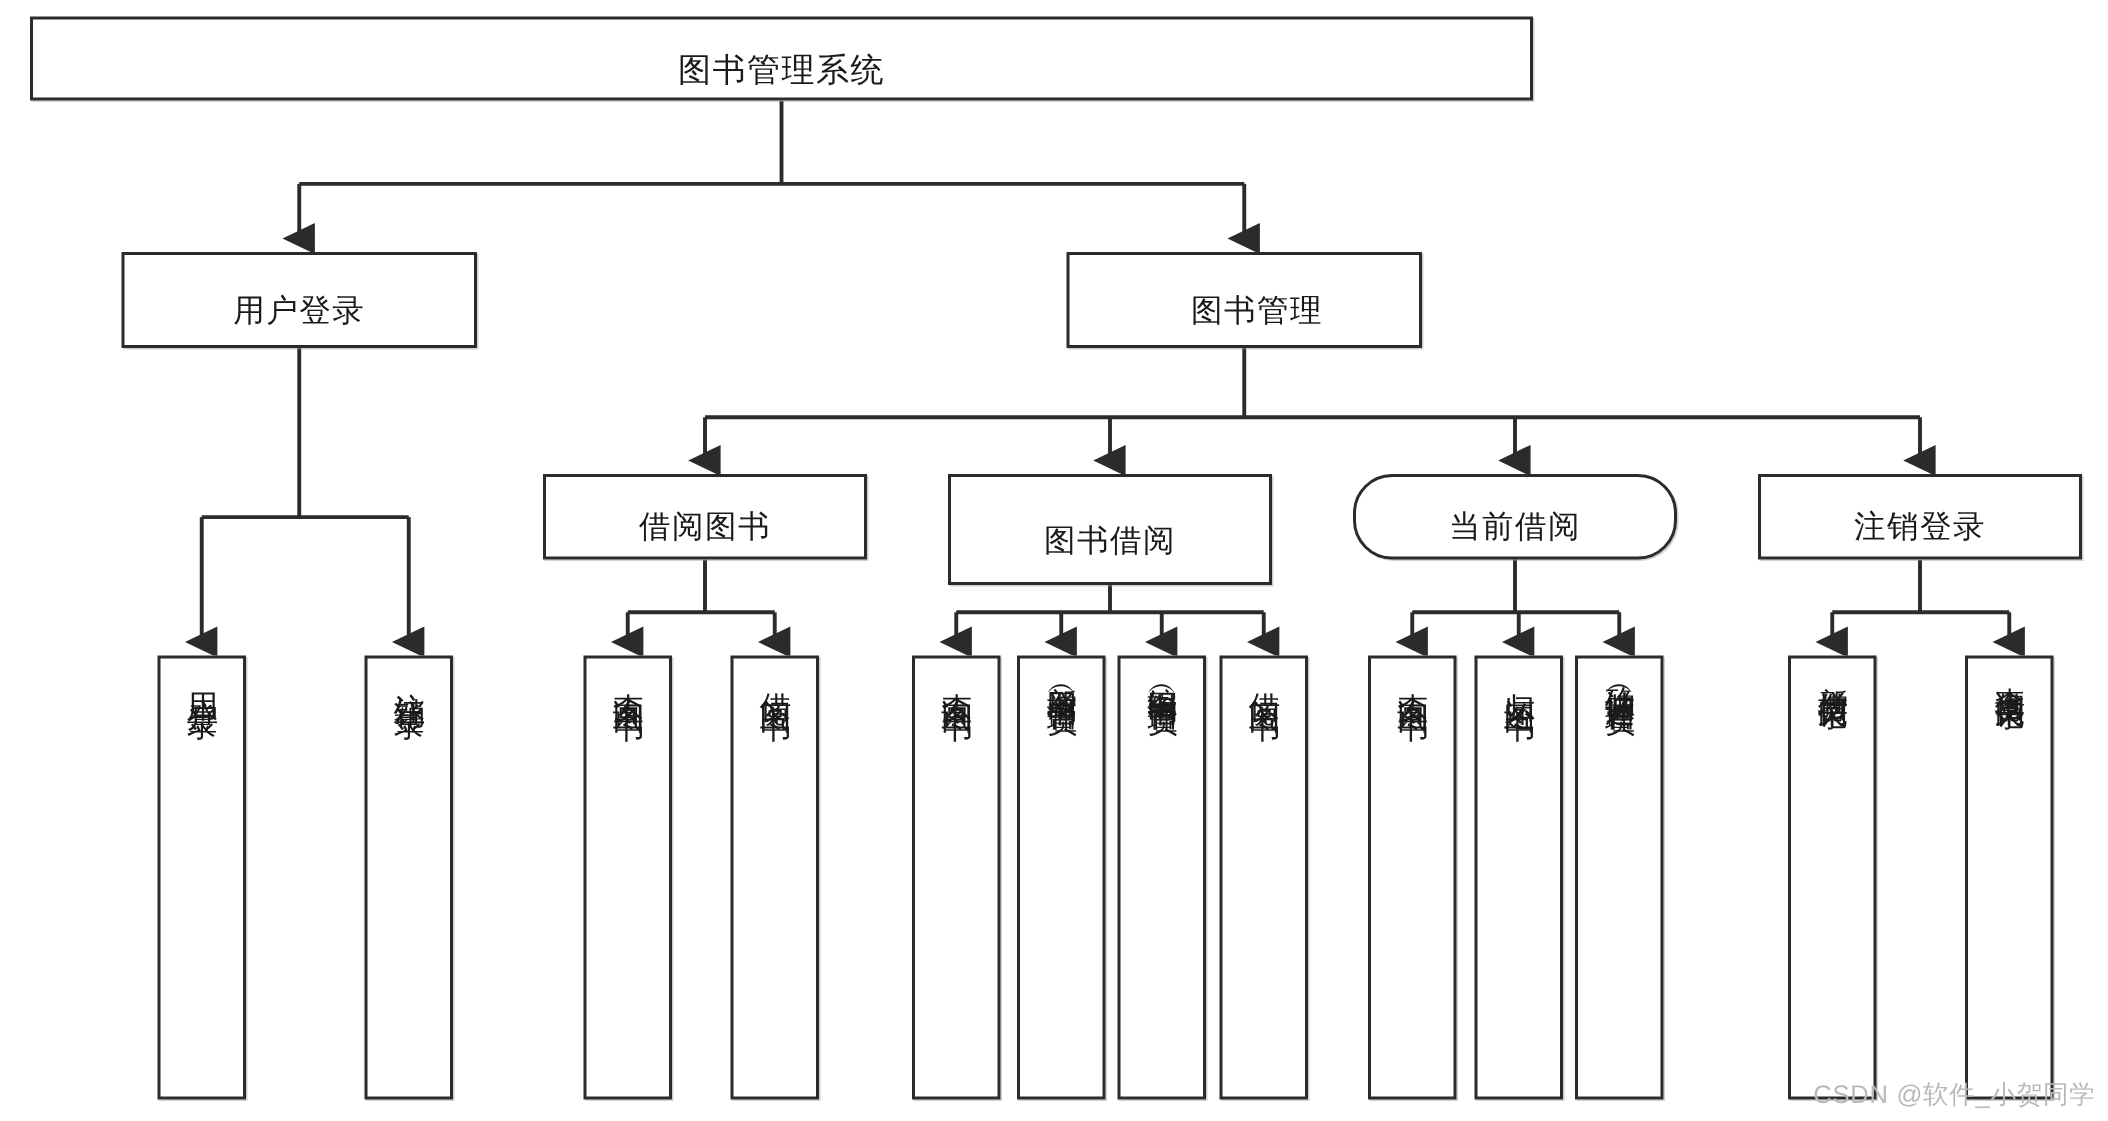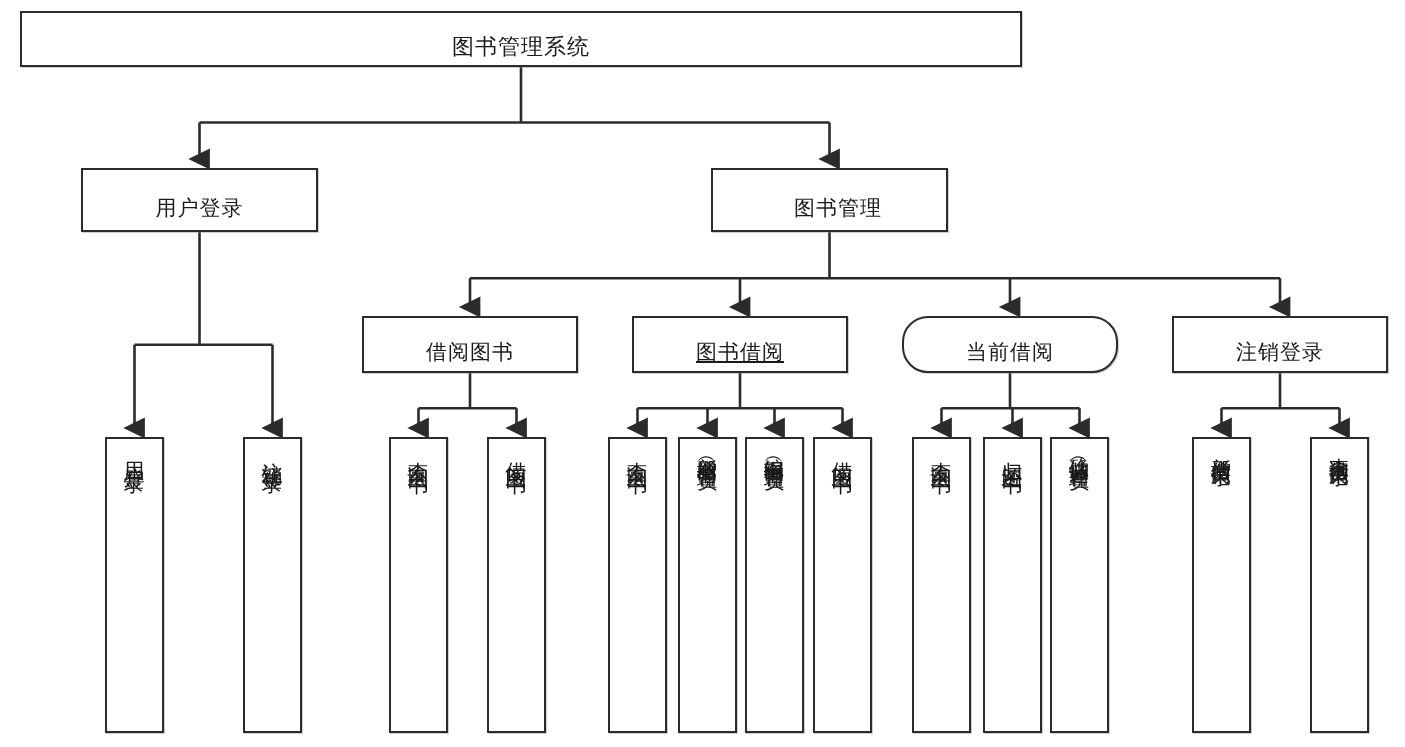--- a/index.html
+++ b/index.html
@@ -140,21 +140,21 @@
       </div>
       <div class="node horiz" style="left: 81px; top: 168px; width: 237px; height: 64px;">
         <span class="node-label">用户登录</span>
       </div>
       <div class="node horiz" style="left: 711px; top: 168px; width: 237px; height: 64px; padding-left: 17px;">
         <span class="node-label">图书管理</span>
       </div>
       <div class="node horiz" style="left: 362px; top: 316px; width: 216px; height: 57px;">
         <span class="node-label">借阅图书</span>
       </div>
-      <div class="node horiz" style="left: 632px; top: 316px; width: 216px; height: 57px; text-decoration: underline;">
+      <div class="node horiz" style="left: 632px; top: 316px; width: 216px; height: 74px;">
         <span class="node-label">图书借阅</span>
       </div>
       <div class="node horiz" style="left: 902px; top: 316px; width: 216px; height: 57px; border-radius: 26px;">
         <span class="node-label">当前借阅</span>
       </div>
       <div class="node horiz" style="left: 1172px; top: 316px; width: 216px; height: 57px;">
         <span class="node-label">注销登录</span>
       </div>
       <div class="node vert" style="left: 105px; top: 437px; width: 59px; height: 296px;">
         <span class="node-label">用户登录</span>
@@ -190,13 +190,14 @@
         <span class="node-label">确认归还（管理员）</span>
       </div>
       <div class="node vert tall-text" style="left: 1192px; top: 437px; width: 59px; height: 296px;">
         <span class="node-label">新增借阅记录</span>
       </div>
       <div class="node vert tall-text" style="left: 1310px; top: 437px; width: 59px; height: 296px;">
         <span class="node-label">查询借阅记录</span>
       </div>
     </div>
 
+  <div id="watermark">CSDN @软件_小贺同学</div>
 </div>
 
 </body></html>

